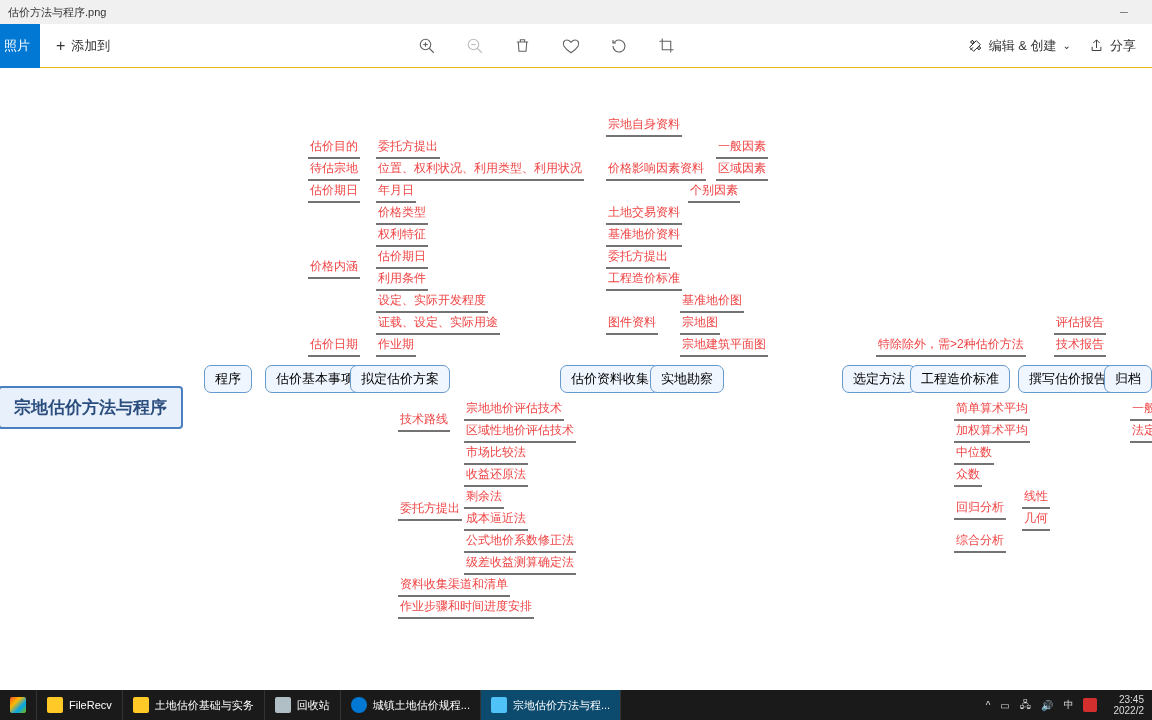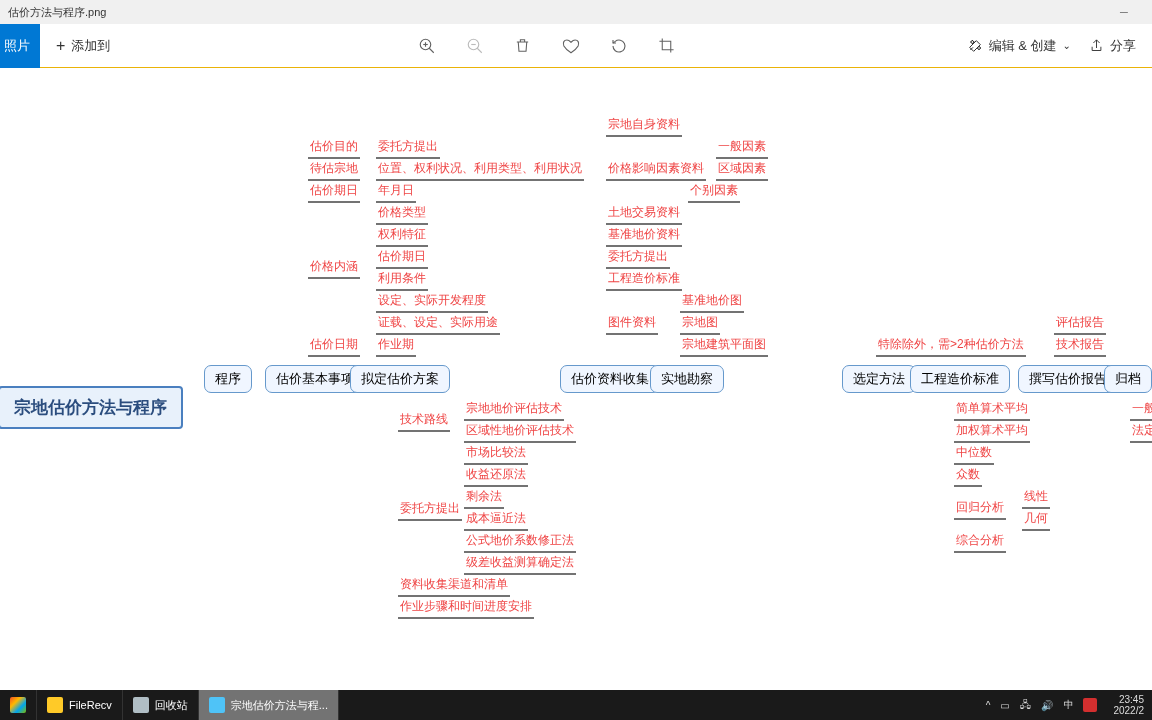--- a/index.html
+++ b/index.html
@@ -14,21 +14,21 @@
 .center-tools{flex:1;display:flex;justify-content:center;gap:28px;align-items:center}
 .icon-btn{width:20px;height:20px;display:flex;align-items:center;justify-content:center;color:#616161;cursor:pointer}
 .right-tools{display:flex;align-items:flex-end;gap:18px;padding-right:16px;font-size:13px;color:#333}
 .rt-item{display:flex;align-items:center;gap:6px;cursor:pointer}
 .canvas{position:absolute;top:68px;left:0;right:0;bottom:30px;background:#fff}
 .node{position:absolute;font-size:12px;color:#ef4444;white-space:nowrap;border-bottom:2px solid #737373;padding:0 2px 2px 2px}
 .node-box{position:absolute;font-size:13px;border:1px solid #6699cc;border-radius:7px;padding:4px 10px;background:#f0f6ff;white-space:nowrap}
 .root-box{position:absolute;font-size:17px;font-weight:bold;border:2px solid #4a7fbf;border-radius:4px;padding:8px 14px;background:#e8f1fb;color:#2b4d7e}
 .taskbar{position:absolute;bottom:0;left:0;right:0;height:30px;background:#1a1a1a;display:flex;align-items:center;color:#fff;font-size:11px}
 .tb-item{display:flex;align-items:center;gap:6px;padding:0 10px;height:30px;cursor:pointer;border-right:1px solid #333}
-.tb-item.active{background:#737373}
+.tb-item.active{background:#0c4a6e}
 .tb-icon{width:16px;height:16px;border-radius:2px}
 .tray{margin-left:auto;display:flex;align-items:center;gap:10px;padding:0 8px;font-size:10px;color:#ddd}
 .clock{font-size:10px;text-align:right;line-height:11px;padding-left:6px}
 svg{display:block}
 </style>
 </head>
 <body>
 
 <div class="titlebar">
   <span>估价方法与程序.png</span>
@@ -176,22 +176,30 @@
 
 <div class="taskbar">
   <div class="tb-item">
       <div class="tb-icon" style="background:linear-gradient(135deg,#f25022,#ffb900,#00a4ef,#7fba00)"></div>
     </div>
   <div class="tb-item">
       <div class="tb-icon" style="background:#ffca28"></div>
       <span>FileRecv</span>
     </div>
   <div class="tb-item">
+      <div class="tb-icon" style="background:#ffca28"></div>
+      <span>土地估价基础与实务</span>
+    </div>
+  <div class="tb-item">
       <div class="tb-icon" style="background:#b0bec5"></div>
       <span>回收站</span>
+    </div>
+  <div class="tb-item">
+      <div class="tb-icon" style="background:#0078d4;border-radius:50%"></div>
+      <span>城镇土地估价规程...</span>
     </div>
   <div class="tb-item active">
       <div class="tb-icon" style="background:#4fc3f7"></div>
       <span>宗地估价方法与程...</span>
     </div>
   <div class="tray">
     <span>^</span>
     <span>▭</span>
     <span>🖧</span>
     <span>🔊</span>

